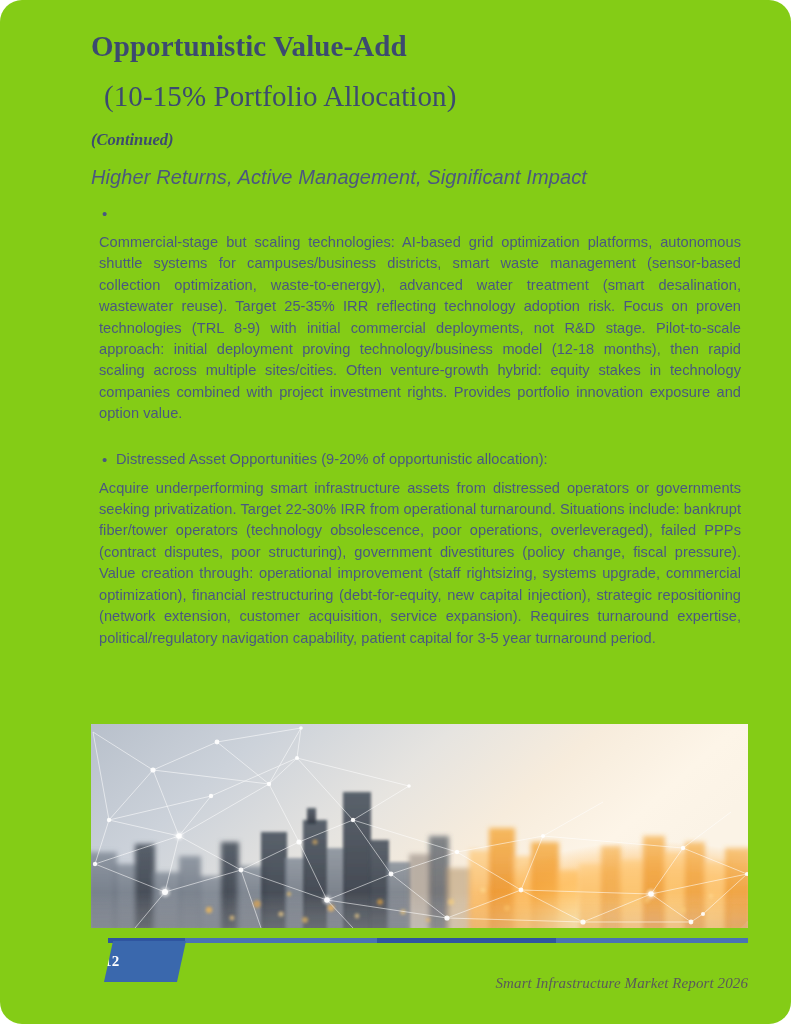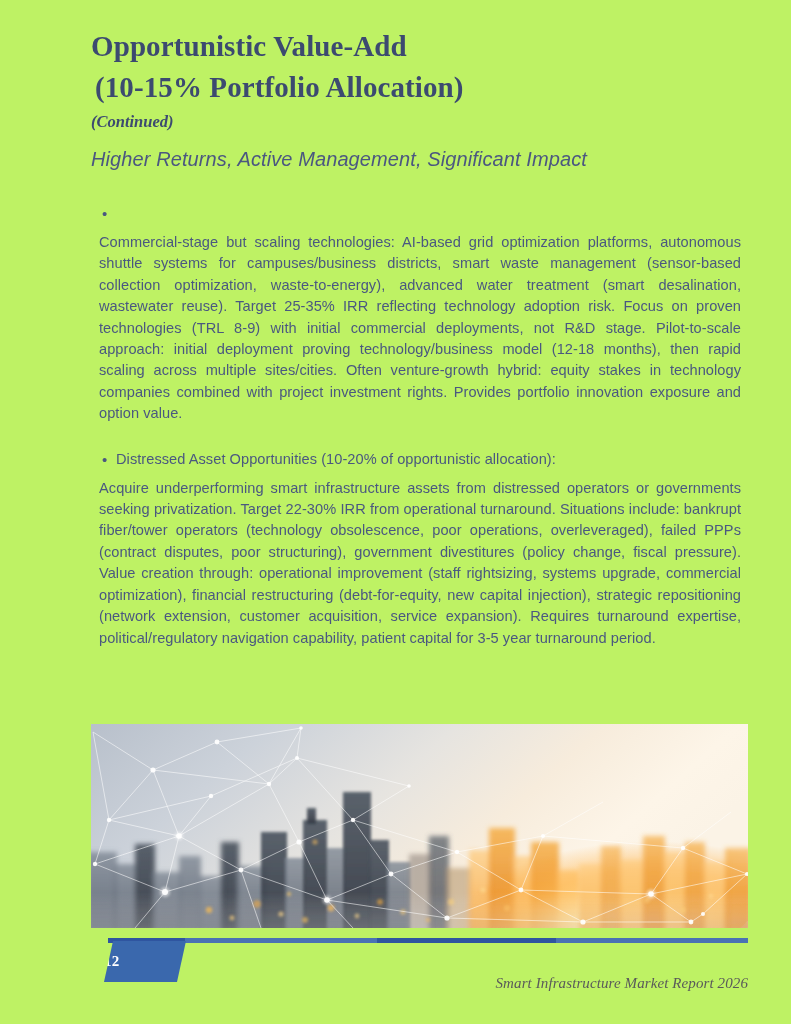--- a/index.html
+++ b/index.html
@@ -11,47 +11,48 @@
     width: 791px;
     height: 1024px;
     position: relative;
     font-family: "Liberation Sans", sans-serif;
     overflow: hidden;
   }
 
   .page {
     position: absolute;
     inset: 0;
-    background: #bef264;
+    background: #84cc16;
+    border-radius: 22px;
   }
 
   
   .header {
     position: absolute;
     left: 91px;
     top: 28px;
     width: 658px;
   }
   .doc-title {
     font-family: "Liberation Serif", serif;
     font-weight: bold;
     font-size: 29px;
     line-height: 37px;
     color: #3c4a70;
     letter-spacing: 0.1px;
     margin: 0;
   }
   .doc-title-line2 {
     font-family: "Liberation Serif", serif;
-    font-weight: bold;
+    font-weight: normal;
     font-size: 29px;
     line-height: 37px;
     color: #3c4a70;
     letter-spacing: 0.1px;
-    margin: 4px;
+    margin: 13px;
   }
   .doc-continued {
     font-family: "Liberation Serif", serif;
     font-weight: bold;
     font-size: 16.5px;
     line-height: 24px;
     color: #3c4a70;
     margin: 2px 0 0 0;
     font-style: italic;
   }
@@ -186,21 +187,21 @@
     <div class="block">
       <div class="bullet-line">
         <span class="bullet-dot">•</span>
       </div>
       <p class="para">Commercial-stage but scaling technologies: AI-based grid optimization platforms, autonomous shuttle systems for campuses/business districts, smart waste management (sensor-based collection optimization, waste-to-energy), advanced water treatment (smart desalination, wastewater reuse). Target 25-35% IRR reflecting technology adoption risk. Focus on proven technologies (TRL 8-9) with initial commercial deployments, not R&amp;D stage. Pilot-to-scale approach: initial deployment proving technology/business model (12-18 months), then rapid scaling across multiple sites/cities. Often venture-growth hybrid: equity stakes in technology companies combined with project investment rights. Provides portfolio innovation exposure and option value.</p>
     </div>
 
     <div class="block">
       <div class="bullet-line">
         <span class="bullet-dot">•</span>
-        <span class="bullet-text">Distressed Asset Opportunities (10-20% of opportunistic allocation):</span>
+        <span class="bullet-text">Distressed Asset Opportunities (9-20% of opportunistic allocation):</span>
       </div>
       <p class="para">Acquire underperforming smart infrastructure assets from distressed operators or governments seeking privatization. Target 22-30% IRR from operational turnaround. Situations include: bankrupt fiber/tower operators (technology obsolescence, poor operations, overleveraged), failed PPPs (contract disputes, poor structuring), government divestitures (policy change, fiscal pressure). Value creation through: operational improvement (staff rightsizing, systems upgrade, commercial optimization), financial restructuring (debt-for-equity, new capital injection), strategic repositioning (network extension, customer acquisition, service expansion). Requires turnaround expertise, political/regulatory navigation capability, patient capital for 3-5 year turnaround period.</p>
     </div>
 
   </div>
 
   <div class="figure">
     <svg class="fig-svg" viewBox="0 0 657 204" preserveAspectRatio="none">
       <defs>
         <linearGradient id="skyGrad" x1="0" y1="0" x2="1" y2="0.35">

